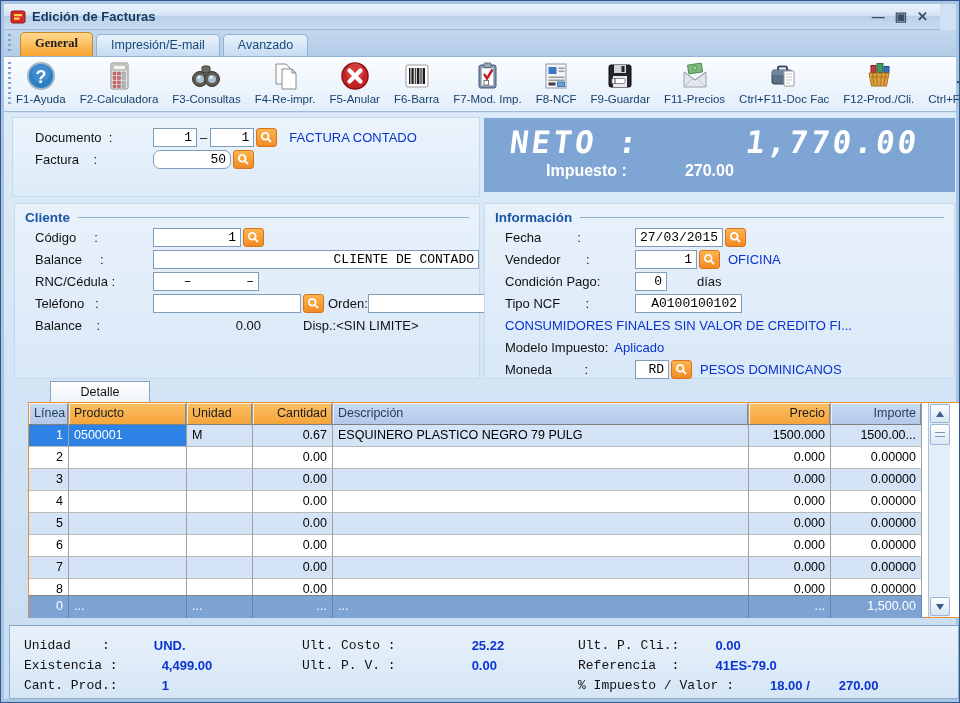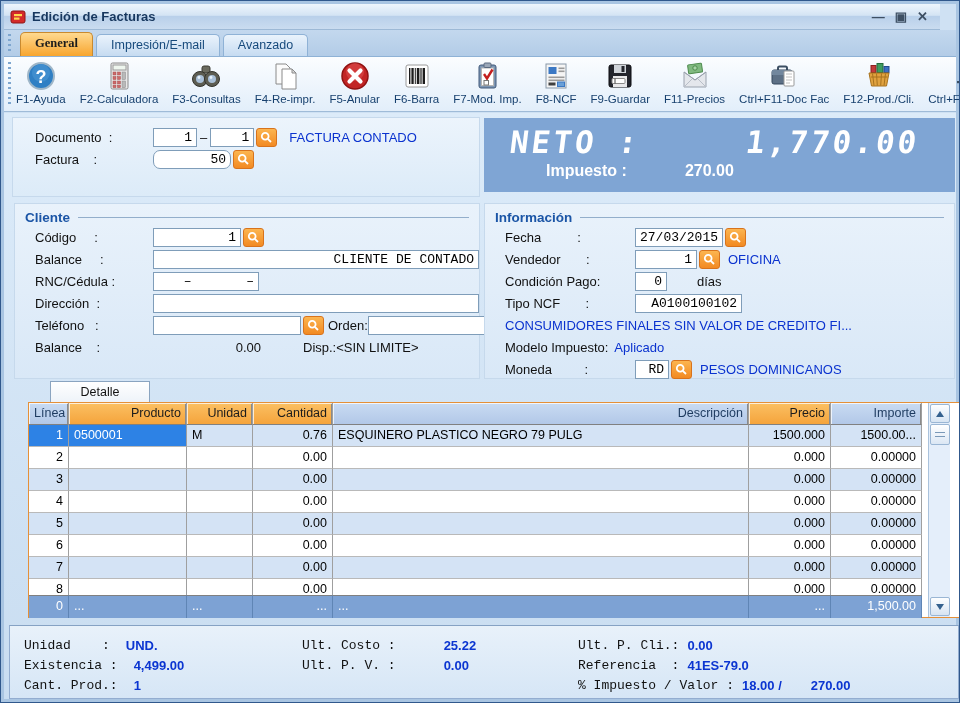--- a/index.html
+++ b/index.html
@@ -79,21 +79,21 @@
   .grid-wrap{position:absolute;left:24px;top:289px;width:946px;border:1px solid #e59038;
       background:#fff;display:flex;}
   .g-cols{width:899px;}
   .g-row{display:flex;height:22px;}
   .g-cell{height:22px;border-right:1px solid #9f9f9f;border-bottom:1px solid #b9b9b9;
       font-size:12.5px;padding:3px 5px 0 5px;overflow:hidden;white-space:nowrap;color:#000;}
   .c0{width:40px;}.c1{width:118px;}.c2{width:66px;}.c3{width:80px;}
   .c4{width:416px;}.c5{width:82px;}.c6{width:91px;}
   .a-r{text-align:right;}.a-l{text-align:left;}
   .g-head .g-cell{font-weight:normal;border-bottom:1px solid #808080;
-      box-shadow:inset 1px 1px 0 rgba(255,255,255,.75),inset -1px 0 0 #8a8a8a;text-align:right;}
+      box-shadow:inset 1px 1px 0 rgba(255,255,255,.75),inset -1px 0 0 #8a8a8a;}
   .g-head .c0{text-align:center;}
   .h-b{background:linear-gradient(#c9dbf2,#b2c8e8);color:#1d3a5f;}
   .h-o{background:linear-gradient(#fbc063,#f5a43c);color:#1c1c1c;}
   .g-body{height:170px;overflow:hidden;}
   .g-row.odd .g-cell{background:#d4e3f5;}
   .g-row.even .g-cell{background:#ffffff;}
   .g-cell.sel{background:#2d82e5 !important;color:#fff;}
   .g-foot .g-cell{background:#7da2d4;color:#fff;border-right:1px solid #5f85b5;
       border-top:1px solid #808080;border-bottom:none;height:23px;}
   .vscroll{width:22px;background:#e4eefa;border-left:1px solid #aac2dc;display:flex;
@@ -106,21 +106,21 @@
       border-top:6px solid #35618e;}
   .sb-thumb{width:20px;height:21px;border:1px solid #9ab6d4;border-radius:2px;
       background:linear-gradient(#ffffff,#dbe7f4);display:flex;align-items:center;justify-content:center;}
   .grip{width:10px;height:5px;border-top:1px solid #7a99b8;border-bottom:1px solid #7a99b8;}
   .sb-spacer{flex:1;}
   
   .status{position:absolute;left:5px;top:512px;width:950px;height:74px;
       border:1px solid #93add0;border-top-color:#86a2c4;background:linear-gradient(#e8f1fa,#d6e6f6);}
   .s-col{position:absolute;top:9px;}
   .s-col1{left:14px;}.s-col2{left:292px;}.s-col3{left:568px;}
-  .s-row{display:flex;align-items:center;height:20px;}
+  .s-row{display:flex;align-items:center;height:20px;gap:28px;}
   .s-label{font-family:"Liberation Mono","DejaVu Sans Mono",monospace;font-size:13px;
       color:#111;white-space:pre;}
   .s-val{color:#0b35d1;font-weight:bold;font-size:13px;white-space:pre;}
   .s-col1 .s-val{margin-left:16px;}
   .s-col2 .s-val{margin-left:48px;}
   .s-col3 .s-val{margin-left:8px;}
 </style>
 </head>
 <body>
 
@@ -382,24 +382,20 @@
       </div>
       <div class="row-f">
         <span class="mlabel lab12">Balance     :</span>
         <input class="inp" style="width: 330px;" value="CLIENTE DE CONTADO">
       </div>
       <div class="row-f">
         <span class="mlabel lab12">RNC/Cédula :</span>
         <input class="inp" style="width: 106px;" value="  –       –">
       </div>
       <div class="row-f">
-        <span class="mlabel lab12">Dirección  :</span>
-        <input class="inp" style="width: 330px;" value="">
-      </div>
-      <div class="row-f">
         <span class="mlabel lab12">Teléfono   :</span>
         <input class="inp" style="width: 148px;" value="">
         <span class="lens-btn">
             <svg width="13" height="13" viewBox="0 0 13 13">
               <circle cx="5.2" cy="5.2" r="3.4" fill="none" stroke="#fff" stroke-width="1.8"></circle>
               <path d="M7.8 7.8 L11 11" stroke="#fff" stroke-width="1.8"></path>
             </svg>
           </span>
         <span class="mlabel" style="margin-left:4px">Orden:</span>
         <input class="inp" style="width: 118px;" value="">
@@ -476,21 +472,21 @@
             <div class="g-cell c3 h-o a-r">Cantidad</div>
             <div class="g-cell c4 h-b a-l">Descripción</div>
             <div class="g-cell c5 h-o a-r">Precio</div>
             <div class="g-cell c6 h-b a-r">Importe</div>
           </div>
         <div class="g-body">
             <div class="g-row odd">
               <div class="g-cell c0 a-r sel">1</div>
               <div class="g-cell c1 a-l sel">0500001</div>
               <div class="g-cell c2 a-l">M</div>
-              <div class="g-cell c3 a-r">0.76</div>
+              <div class="g-cell c3 a-r">0.67</div>
               <div class="g-cell c4 a-l">ESQUINERO PLASTICO NEGRO 79 PULG</div>
               <div class="g-cell c5 a-r">1500.000</div>
               <div class="g-cell c6 a-r">1500.00...</div>
             </div>
             <div class="g-row even">
               <div class="g-cell c0 a-r">2</div>
               <div class="g-cell c1 a-l"></div>
               <div class="g-cell c2 a-l"></div>
               <div class="g-cell c3 a-r">0.00</div>
               <div class="g-cell c4 a-l"></div>

